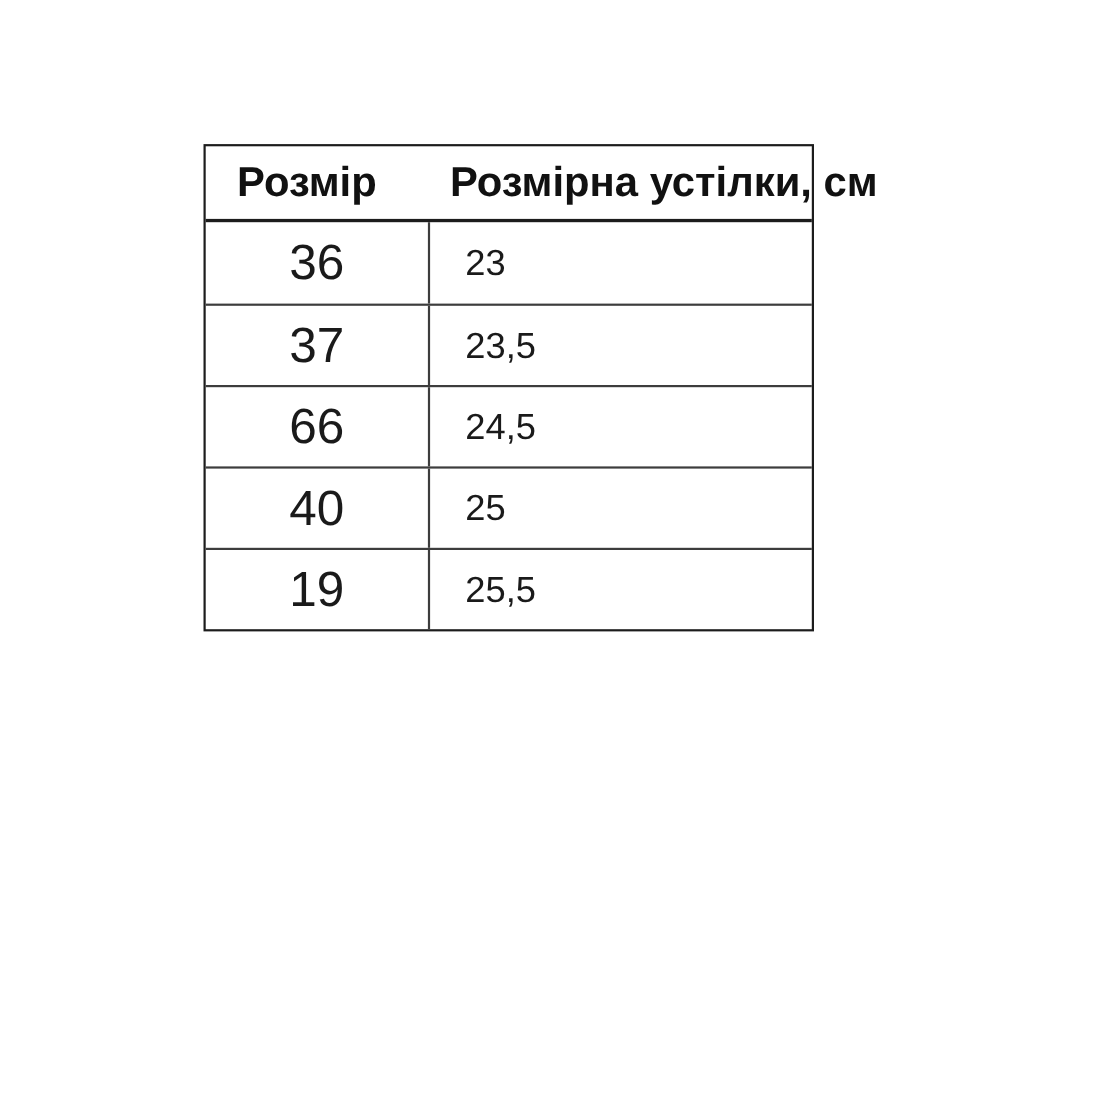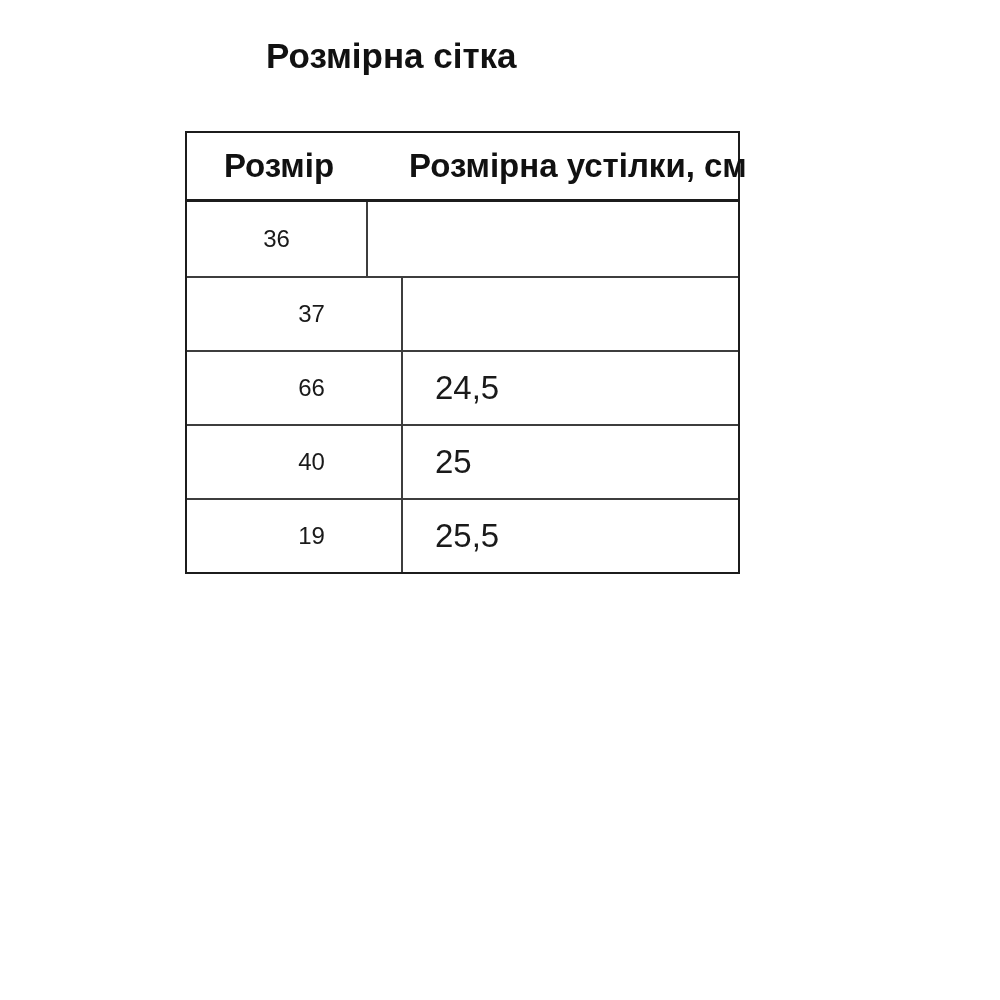--- a/index.html
+++ b/index.html
@@ -31,81 +31,81 @@
     width: 555px;
     border: 2px solid #1c1c1c;
     background: #ffffff;
   }
   .header-row {
     display: flex;
     align-items: center;
     height: 69px;
     border-bottom: 3px solid #1c1c1c;
     font-weight: bold;
-    font-size: 33px;
+    font-size: 38px;
   }
   .header-cell-size {
     flex: none;
     width: 184px;
     text-align: center;
   }
   .header-cell-length {
     flex: 1;
     padding-left: 38px;
     white-space: nowrap;
     overflow: visible;
   }
   .body-row {
     display: flex;
     height: 74px;
   }
   .body-row + .body-row {
     border-top: 2px solid #3d3d3d;
-    padding-left: 35px;
   }
   .cell-size {
     flex: none;
-    width: 181px;
+    width: 204px;
     border-right: 2px solid #3d3d3d;
     display: flex;
     align-items: center;
     justify-content: center;
-    font-size: 24px;
+    font-size: 45px;
     color: #1a1a1a;
   }
   .cell-length {
     flex: 1;
     display: flex;
     align-items: center;
     padding-left: 32px;
     font-size: 33px;
     color: #1a1a1a;
     white-space: nowrap;
   }
 </style>
 </head>
 <body>
 
 <div class="page">
 
-  <div class="chart-title">Розмірна сітка</div>
 
   <div class="size-table">
 
     <div class="header-row">
       <div class="header-cell-size">Розмір</div>
       <div class="header-cell-length">Розмірна устілки, см</div>
     </div>
 
     <div class="body-row">
       <div class="cell-size">36</div>
+      <div class="cell-length">23</div>
     </div>
 
     <div class="body-row">
       <div class="cell-size">37</div>
+      <div class="cell-length">23,5</div>
     </div>
 
 
     <div class="body-row">
       <div class="cell-size">66</div>
       <div class="cell-length">24,5</div>
     </div>
 
     <div class="body-row">
       <div class="cell-size">40</div>

